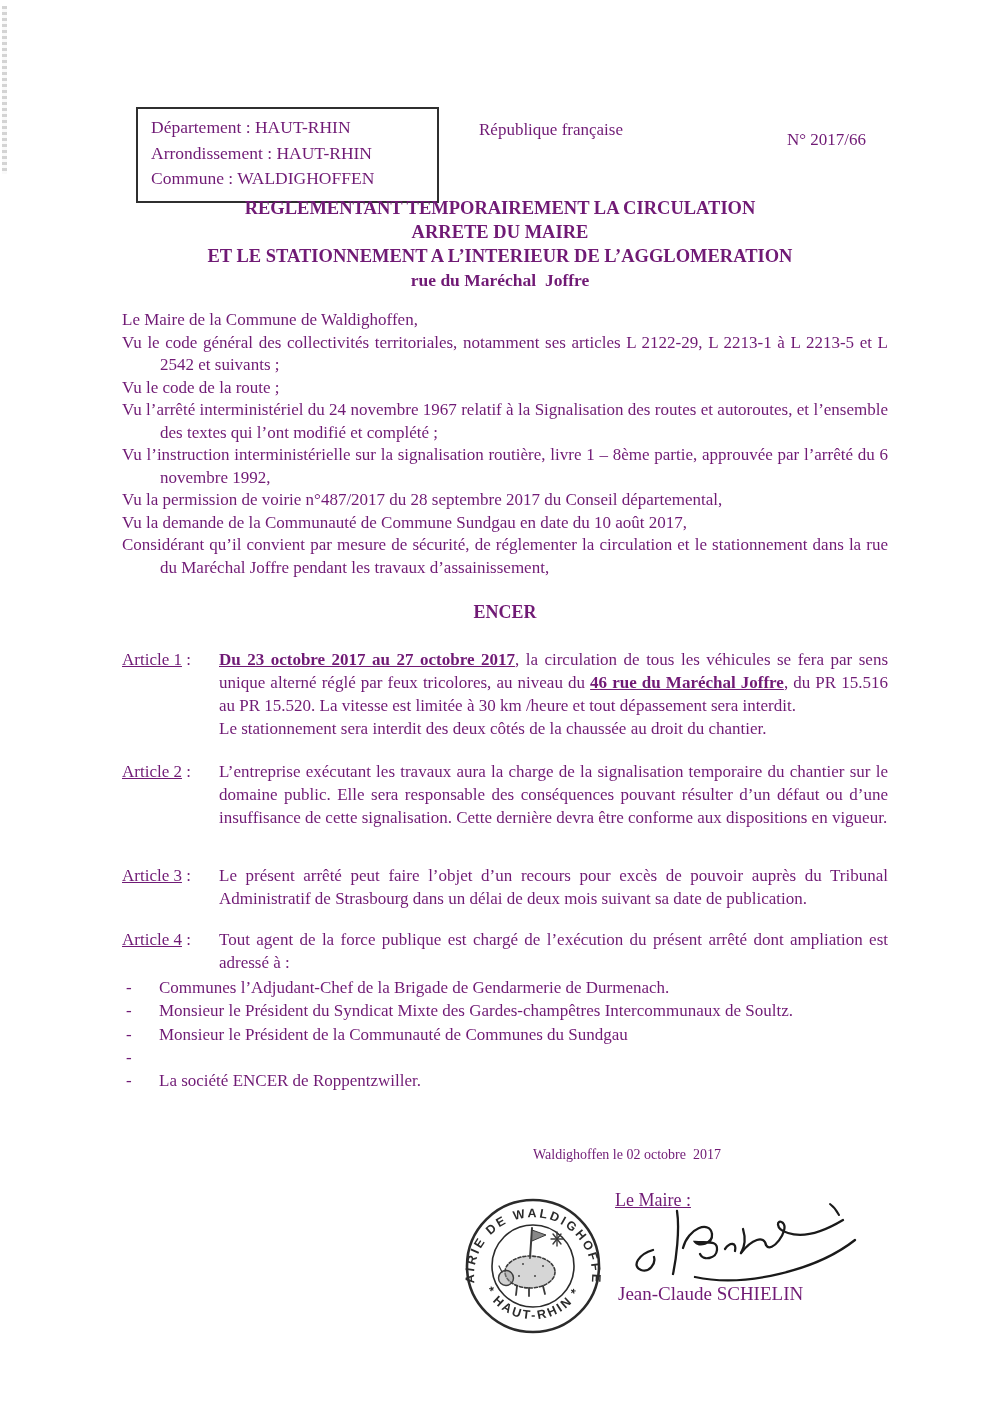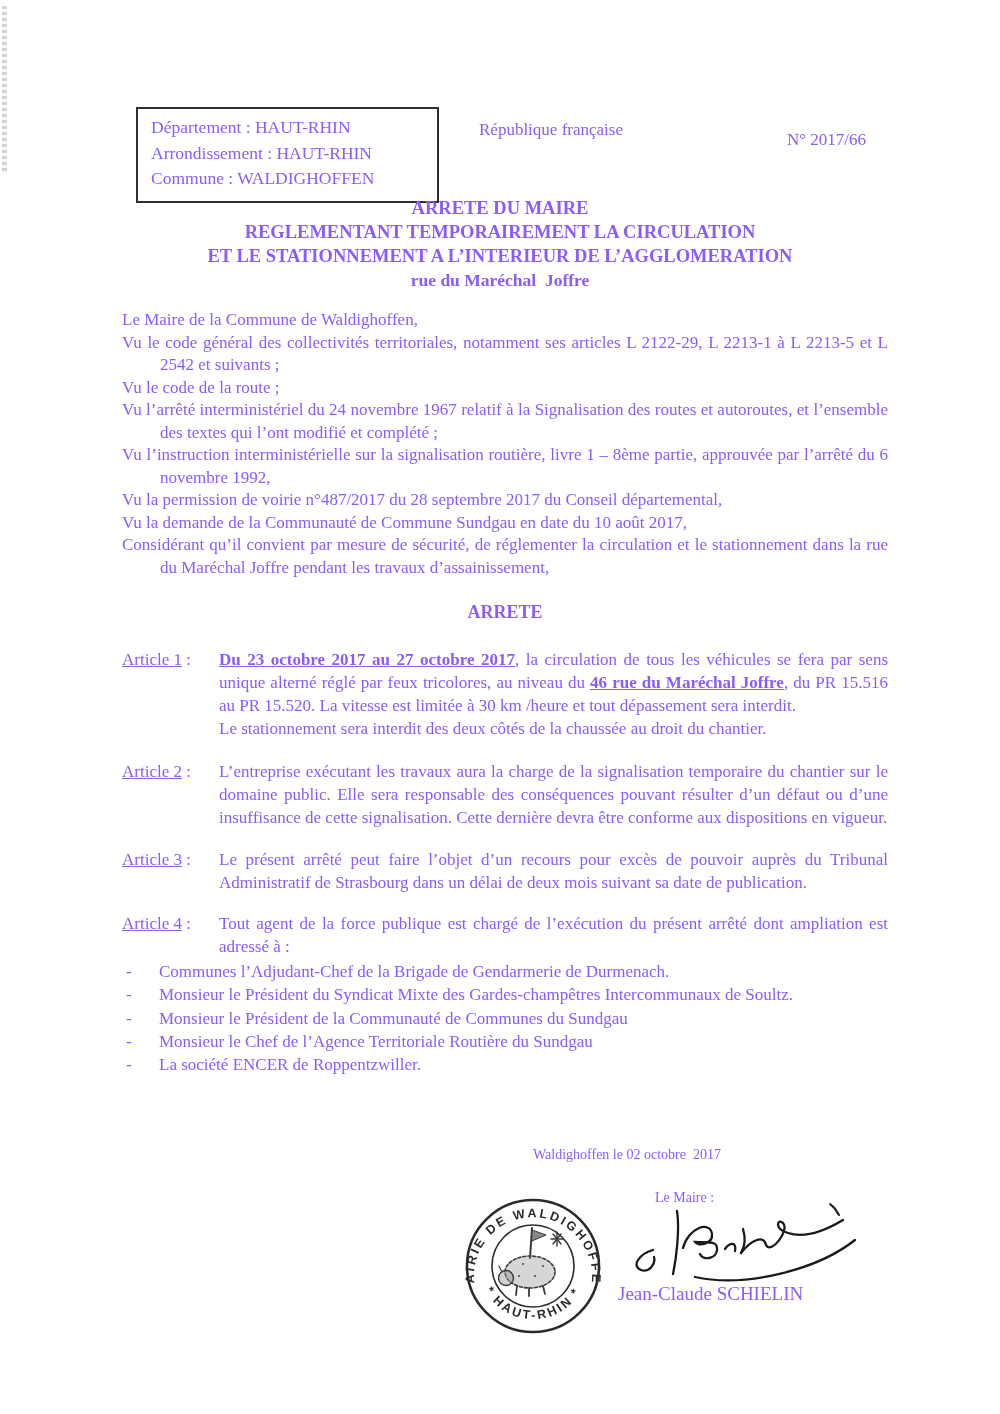--- a/index.html
+++ b/index.html
@@ -1,46 +1,46 @@
 <!DOCTYPE html>
 <html><head>
 <meta charset="utf-8">
 <style>
   html,body{margin:0;padding:0;background:#ffffff;}
-  .page{position:relative;width:1000px;height:1390px;background:#fff;color:#8b5cf6;
+  .page{position:relative;width:1000px;height:1390px;background:#fff;color:#701a75;
         font-family:"Liberation Serif","DejaVu Serif",serif;overflow:hidden;}
   .scan-artifact{position:absolute;left:2px;top:6px;width:5px;height:168px;
         background:repeating-linear-gradient(to bottom,rgba(130,130,130,.35) 0 3px,rgba(210,210,210,.12) 3px 6px);}
   .commune-box{position:absolute;left:136px;top:107px;width:280px;border:2px solid #2f2f2f;
         padding:6px 6px 9px 13px;font-size:17.5px;line-height:25.5px;}
   .republic{position:absolute;left:479px;top:120px;font-size:17px;}
   .doc-number{position:absolute;left:787px;top:130px;font-size:17px;white-space:pre-wrap;}
   .title-block{position:absolute;left:0;top:196px;width:1000px;text-align:center;font-weight:bold;}
   .title-l{font-size:18.5px;line-height:24px;}
   .title-l.small{font-size:17.5px;}
   .ws{white-space:pre-wrap;text-align:center;}
   .doc-body{position:absolute;left:122px;top:309px;width:766px;font-size:17px;line-height:22.5px;}
   .intro{margin:0;}
   .hang{margin:0;padding-left:38px;text-indent:-38px;text-align:justify;}
   .arrete-heading{text-align:center;font-weight:bold;font-size:18px;line-height:24px;margin:21px 0 0 0;}
   .article{display:flex;line-height:23px;}
   .article.a1{margin-top:24px;}
   .article.a2{margin-top:20px;}
-  .article.a3{margin-top:19px;}
+  .article.a3{margin-top:35px;}
   .article.a4{margin-top:18px;}
   .article-label{flex:0 0 97px;width:97px;white-space:pre-wrap;}
   .article-label .u{text-decoration:underline;}
   .article-body{flex:1;text-align:justify;}
   .article-body p{margin:0;}
   .b{font-weight:bold;text-decoration:underline;}
   .recipients{margin:2px 0 0 0;padding:0;list-style:none;line-height:23.3px;}
   .recipient{display:flex;}
   .recipient .dash{flex:0 0 33px;width:33px;padding-left:4px;}
   .place-date{position:absolute;left:533px;top:1147px;font-size:14px;white-space:pre-wrap;}
-  .maire-label{position:absolute;left:655px;top:1190px;font-size:14px;}
+  .maire-label{position:absolute;left:615px;top:1190px;font-size:18px;text-decoration:underline;}
   .signer-name{position:absolute;left:618px;top:1283px;font-size:19px;}
   .stamp{position:absolute;left:460px;top:1190px;width:146px;height:152px;}
   .signature{position:absolute;left:625px;top:1198px;width:240px;height:92px;}
   .stamp-text{font-family:"Liberation Sans","DejaVu Sans",sans-serif;font-weight:bold;
         font-size:12.5px;letter-spacing:2.5px;fill:#2b2b2b;}
 </style>
 </head>
 <body>
 
 <div class="page">
@@ -49,37 +49,37 @@
 
   <div class="commune-box">
     <div>Département : HAUT-RHIN</div>
     <div>Arrondissement : HAUT-RHIN</div>
     <div>Commune : WALDIGHOFFEN</div>
   </div>
   <div class="republic">République française</div>
   <div class="doc-number">N° 2017/66</div>
 
   <div class="title-block">
+    <div class="title-l">REGLEMENTANT TEMPORAIREMENT LA CIRCULATION</div>
     <div class="title-l">ARRETE DU MAIRE</div>
-    <div class="title-l">REGLEMENTANT TEMPORAIREMENT LA CIRCULATION</div>
     <div class="title-l">ET LE STATIONNEMENT A L’INTERIEUR DE L’AGGLOMERATION</div>
     <div class="title-l small ws">rue du Maréchal  Joffre</div>
   </div>
 
   <div class="doc-body">
     <p class="intro">Le Maire de la Commune de Waldighoffen,</p>
     <p class="hang">Vu le code général des collectivités territoriales, notamment ses articles L 2122-29, L 2213-1 à L 2213-5 et L 2542 et suivants ;</p>
     <p class="hang">Vu le code de la route ;</p>
     <p class="hang">Vu l’arrêté interministériel du 24 novembre 1967 relatif à la Signalisation des routes et autoroutes, et l’ensemble des textes qui l’ont modifié et complété ;</p>
     <p class="hang">Vu l’instruction interministérielle sur la signalisation routière, livre 1 – 8ème partie, approuvée par l’arrêté du 6 novembre 1992,</p>
     <p class="hang">Vu la permission de voirie n°487/2017 du 28 septembre 2017 du Conseil départemental,</p>
     <p class="hang">Vu la demande de la Communauté de Commune Sundgau en date du 10 août 2017,</p>
     <p class="hang">Considérant qu’il convient par mesure de sécurité, de réglementer la circulation et le stationnement dans la rue du Maréchal Joffre pendant les travaux d’assainissement,</p>
 
-    <p class="arrete-heading">ARRETE</p>
+    <p class="arrete-heading">ENCER</p>
 
     <div class="article a1">
       <div class="article-label"><span class="u">Article 1</span><span> :</span></div>
       <div class="article-body">
         <p><span class="b">Du 23 octobre 2017 au 27 octobre 2017</span><span>, la circulation de tous les véhicules se fera par sens unique alterné réglé par feux tricolores, au niveau du </span><span class="b">46 rue du Maréchal Joffre</span><span>, du PR 15.516 au PR 15.520. La vitesse est limitée à 30 km /heure et tout dépassement sera interdit.</span></p>
         <p>Le stationnement sera interdit des deux côtés de la chaussée au droit du chantier.</p>
       </div>
     </div>
 
     <div class="article a2">
@@ -111,21 +111,20 @@
       <li class="recipient">
           <span class="dash">-</span>
           <span>Monsieur le Président du Syndicat Mixte des Gardes-champêtres Intercommunaux de Soultz.</span>
         </li>
       <li class="recipient">
           <span class="dash">-</span>
           <span>Monsieur le Président de la Communauté de Communes du Sundgau</span>
         </li>
       <li class="recipient">
           <span class="dash">-</span>
-          <span>Monsieur le Chef de l’Agence Territoriale Routière du Sundgau</span>
         </li>
       <li class="recipient">
           <span class="dash">-</span>
           <span>La société ENCER de Roppentzwiller.</span>
         </li>
     </ul>
   </div>
 
   <div class="place-date">Waldighoffen le 02 octobre  2017</div>
 

